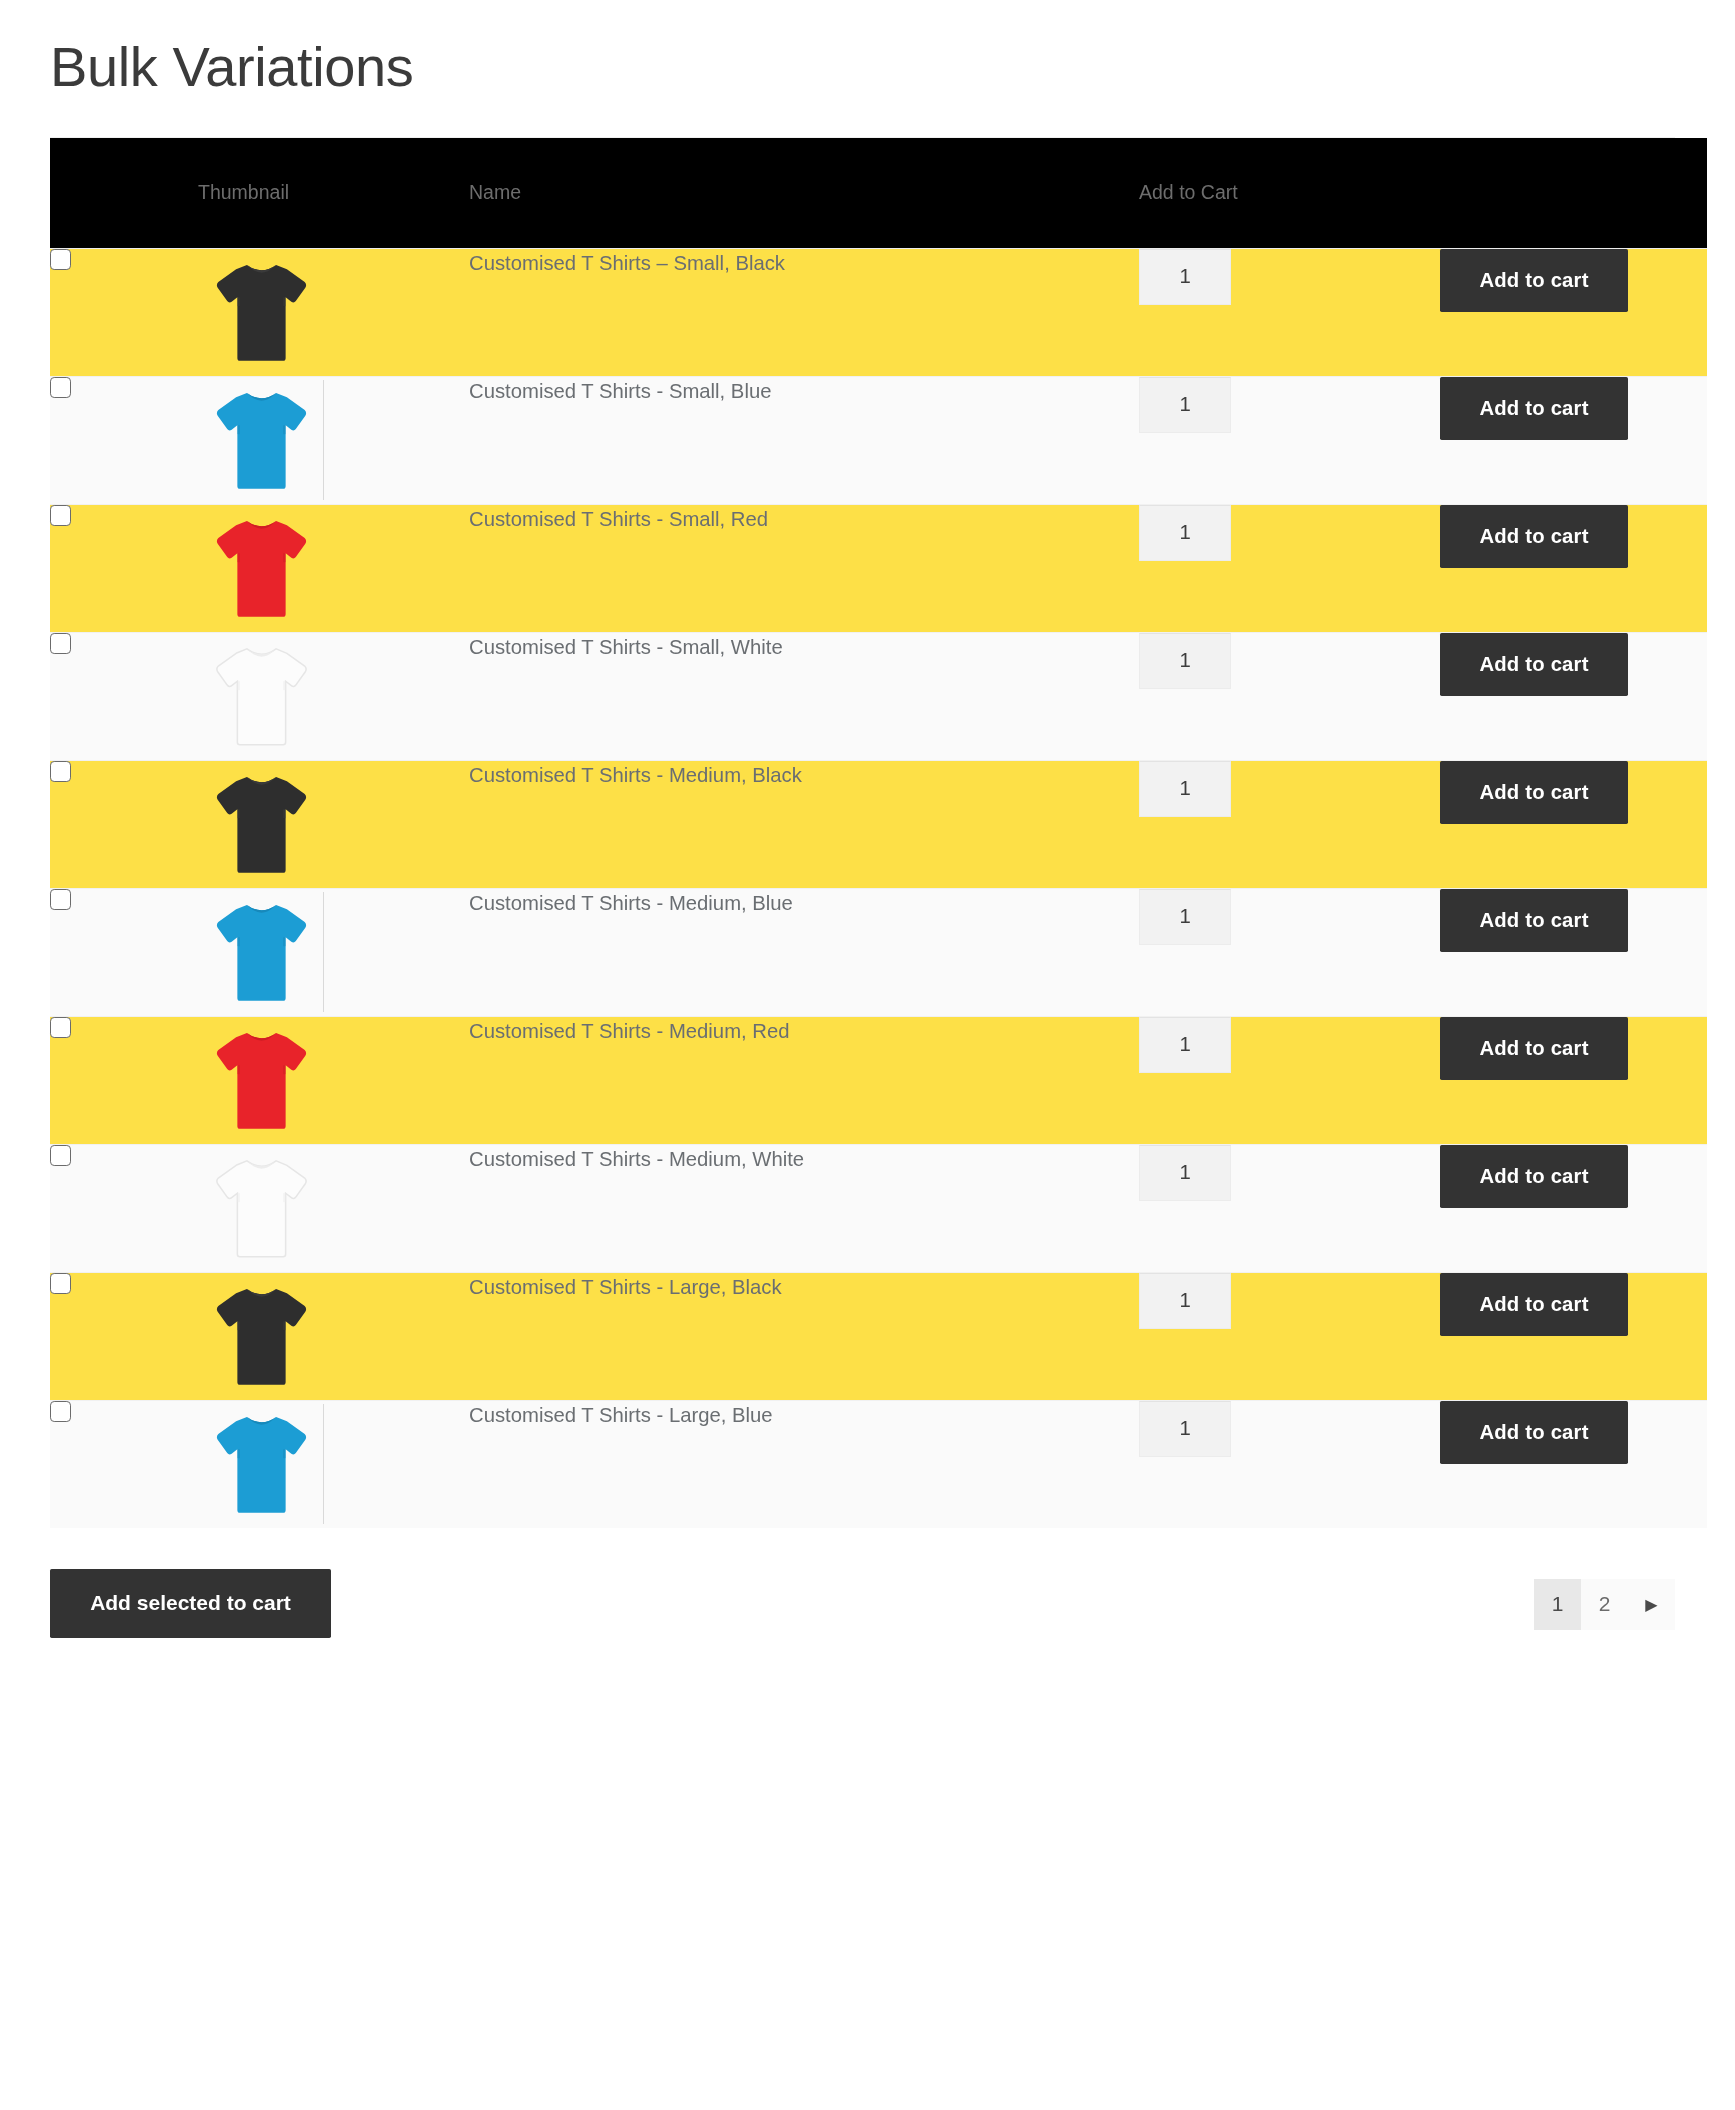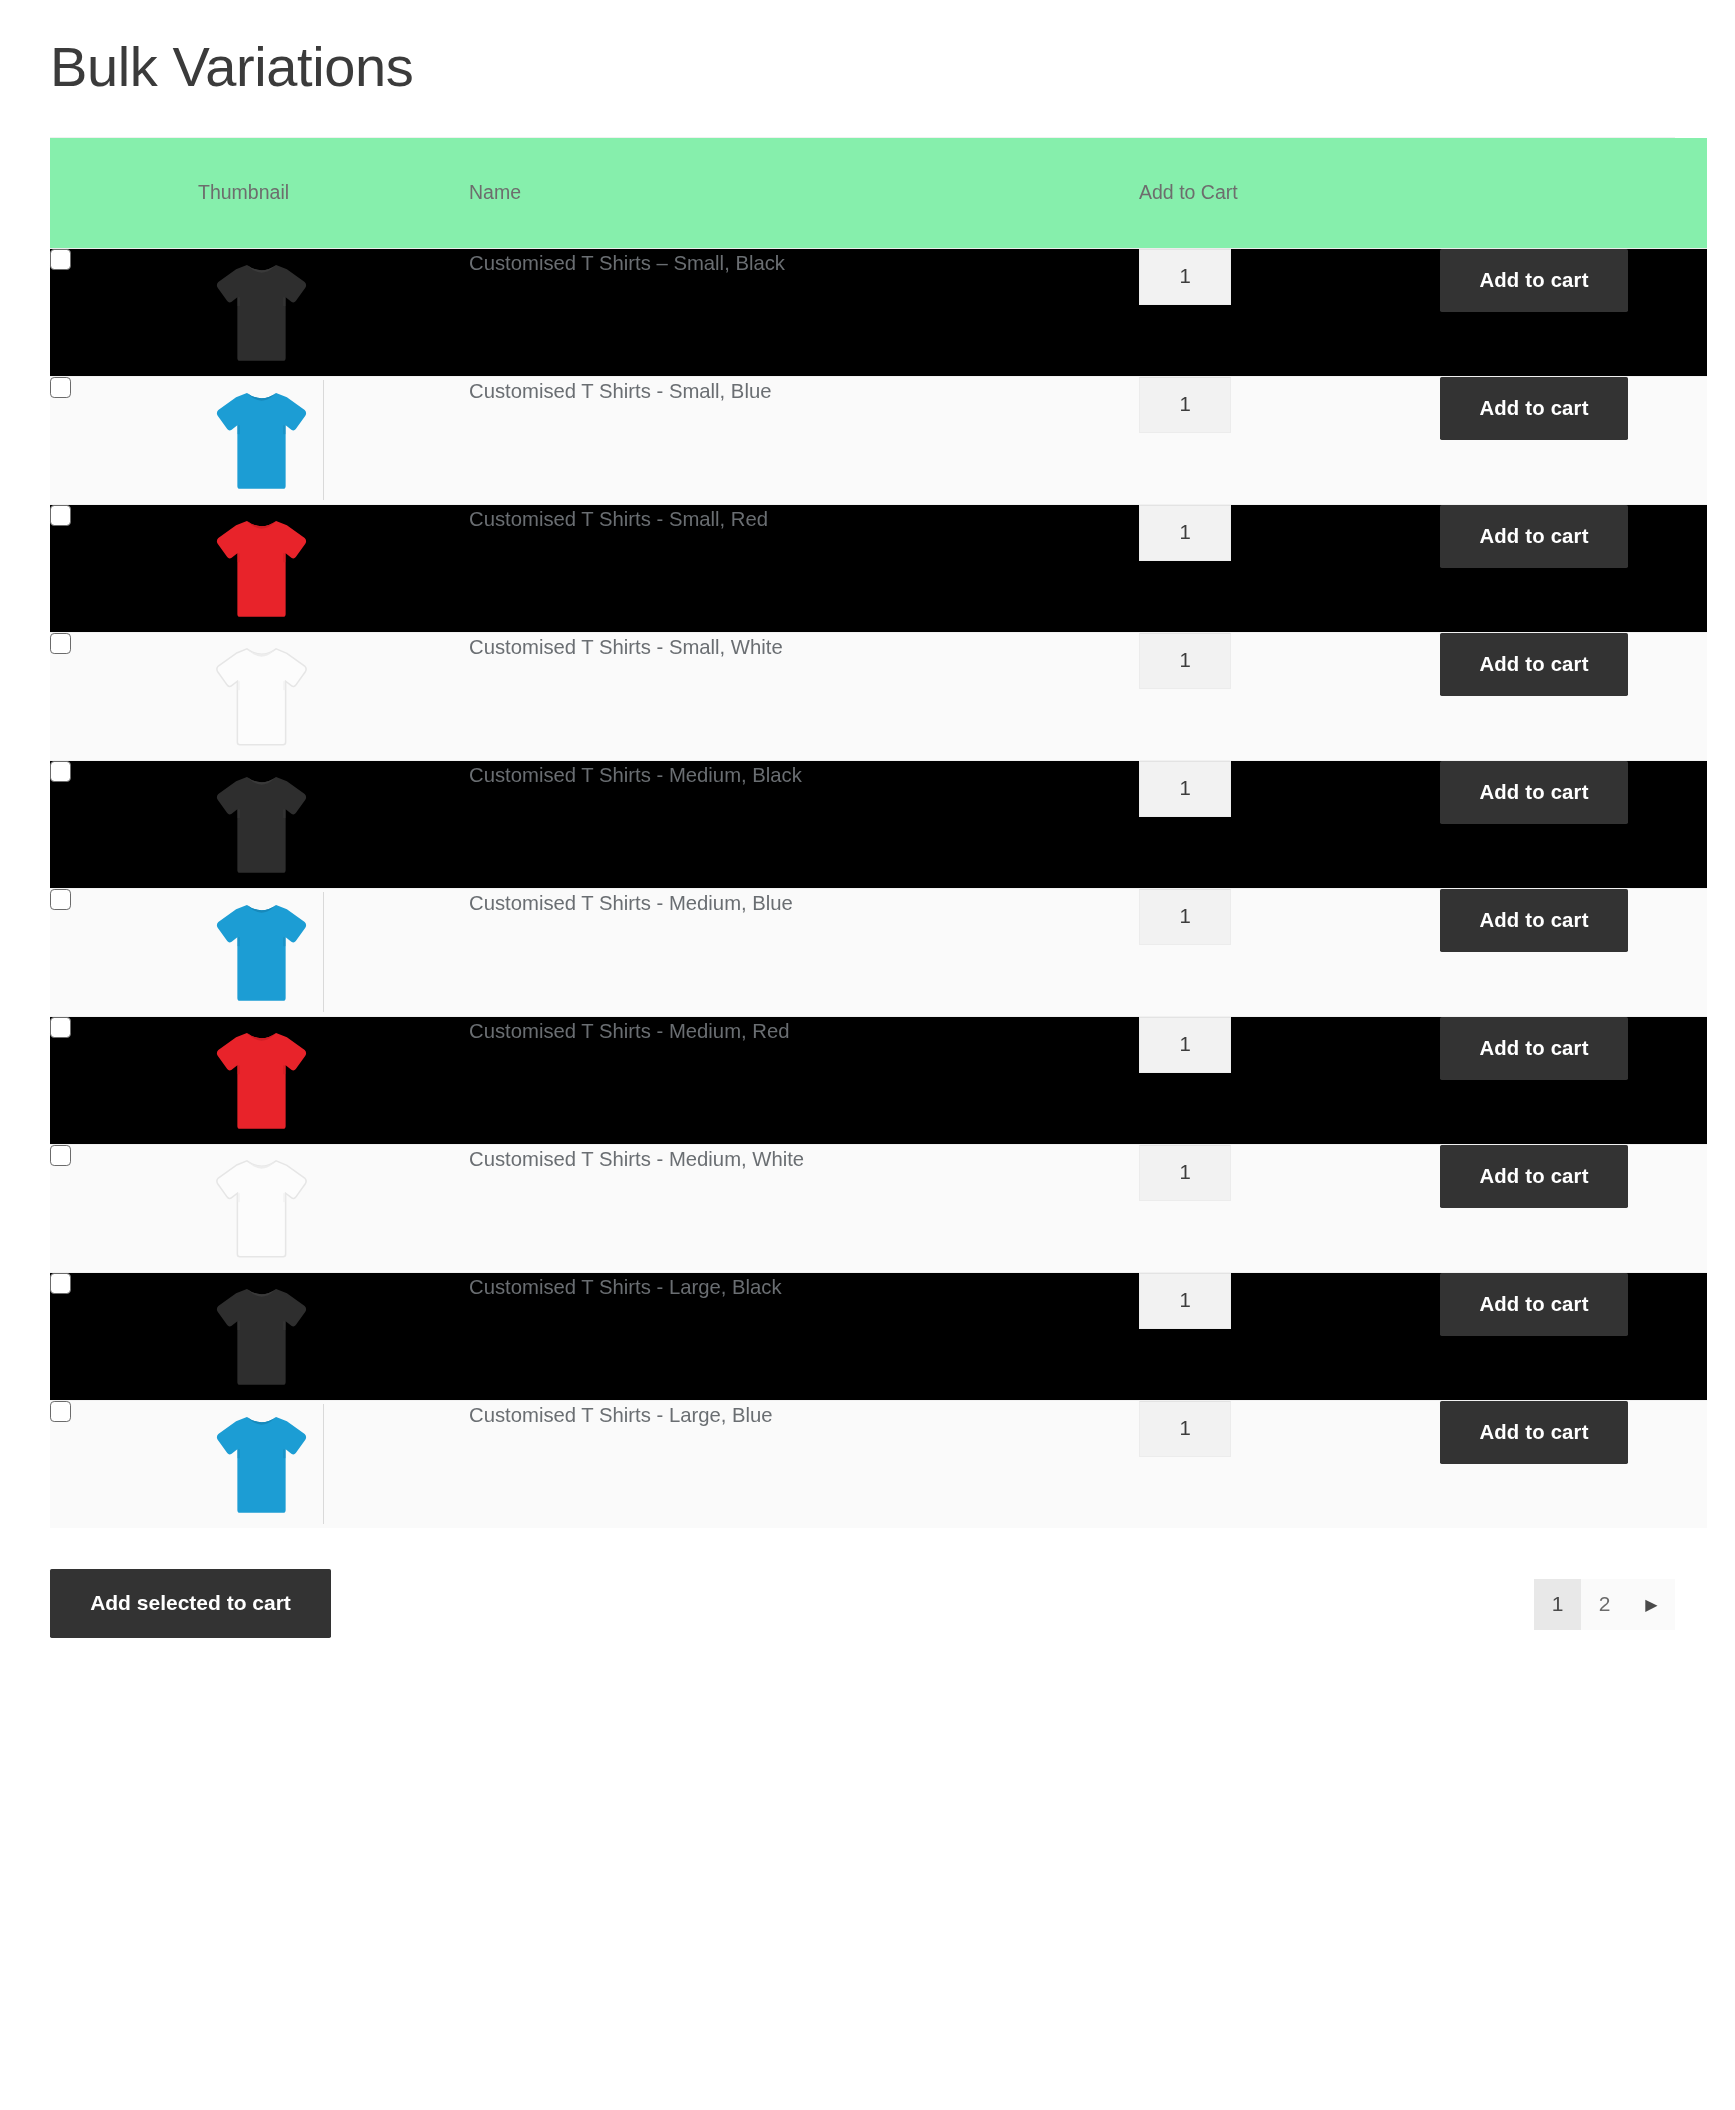--- a/index.html
+++ b/index.html
@@ -38,21 +38,21 @@
     border-top: 0.8px solid #f0f0f0;
   }
 
   table.bulk {
     width: 100%;
     border-collapse: collapse;
     table-layout: fixed;
   }
 
   table.bulk thead th {
-    background: #86efac;
+    background: #000000;
     font-size: 19.5px;
     font-weight: 400;
     color: #6d6d6d;
     text-align: left;
     padding: 0;
     height: 110px;
     vertical-align: middle;
     border: none;
   }
 
@@ -60,21 +60,21 @@
   col.c-thumb  { width: 140px; }
   col.c-spacer { width: 131px; }
   col.c-name   { width: 670px; }
   col.c-qty    { width: 301px; }
   col.c-btn    { width: 267px; }
 
   th.h-thumb { padding-left: 0; }
   th.h-name  { padding-left: 0; }
   th.h-cart  { padding-left: 0; }
 
-  table.bulk tbody tr { background: #000000; }
+  table.bulk tbody tr { background: #fde047; }
   table.bulk tbody tr.alt { background: #fafafa; }
 
   table.bulk tbody td {
     padding: 0;
     vertical-align: top;
     border-top: 0.8px solid #f1f1f1;
     height: 110px;
   }
   table.bulk tbody tr:first-child td { border-top: 0.8px solid #ececec; }
 

